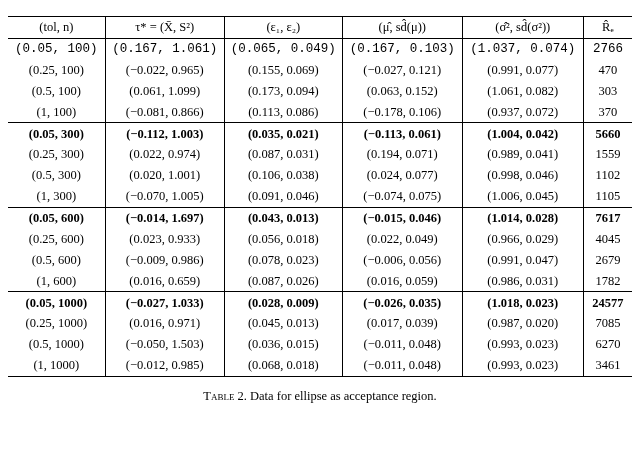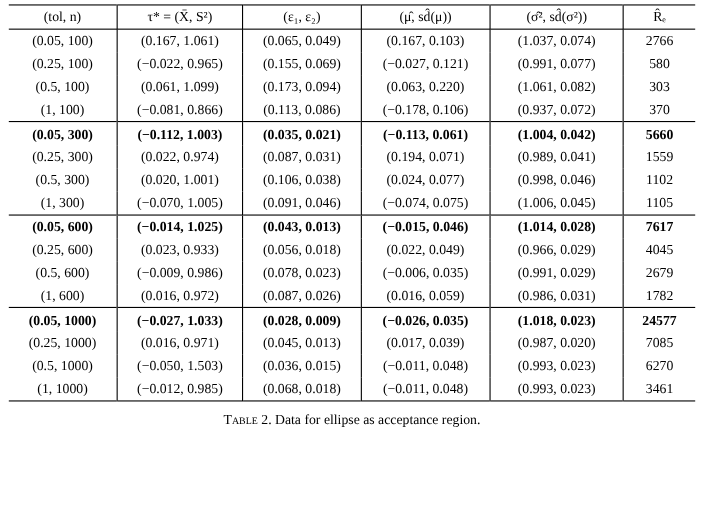--- a/index.html
+++ b/index.html
@@ -17,21 +17,21 @@
   .page {
     position: relative;
     width: 640px;
     height: 465px;
     box-sizing: border-box;
     padding: 4px 8px 0 8px;
   }
   table.data {
     border-collapse: collapse;
     width: 624px;
-    margin: 0 auto;
+    margin: 12px auto;
     font-size: 12.5px;
     line-height: 1.0;
   }
   table.data td, table.data th {
     padding: 4.2px 6px;
     text-align: center;
     white-space: nowrap;
     font-weight: normal;
   }
   
@@ -49,20 +49,21 @@
   table.data td:not(:last-child),
   table.data th:not(:last-child) {
     border-right: 1.1px solid #000;
   }
   tbody tr.group-start td {
     border-top: 1.1px solid #000;
     font-weight: bold;
   }
   tbody tr:first-child td {
     border-top: none;
+    font-family: Liberation Mono, monospace;
   }
   td.col0 { width: 96px; }
   td.col1 { width: 112px; }
   td.col2 { width: 104px; }
   td.col3 { width: 116px; }
   td.col4 { width: 124px; }
   td.col5 { width: 62px; }
   .caption {
     width: 624px;
     margin: 9px auto 0 auto;
@@ -98,27 +99,27 @@
         <td class="col3">(0.167, 0.103)</td>
         <td class="col4">(1.037, 0.074)</td>
         <td class="col5">2766</td>
       </tr>
       <tr>
         <td class="col0">(0.25, 100)</td>
         <td class="col1">(−0.022, 0.965)</td>
         <td class="col2">(0.155, 0.069)</td>
         <td class="col3">(−0.027, 0.121)</td>
         <td class="col4">(0.991, 0.077)</td>
-        <td class="col5">580</td>
+        <td class="col5">470</td>
       </tr>
       <tr>
         <td class="col0">(0.5, 100)</td>
         <td class="col1">(0.061, 1.099)</td>
         <td class="col2">(0.173, 0.094)</td>
-        <td class="col3">(0.063, 0.220)</td>
+        <td class="col3">(0.063, 0.152)</td>
         <td class="col4">(1.061, 0.082)</td>
         <td class="col5">303</td>
       </tr>
       <tr>
         <td class="col0">(1, 100)</td>
         <td class="col1">(−0.081, 0.866)</td>
         <td class="col2">(0.113, 0.086)</td>
         <td class="col3">(−0.178, 0.106)</td>
         <td class="col4">(0.937, 0.072)</td>
         <td class="col5">370</td>
@@ -152,45 +153,45 @@
         <td class="col0">(1, 300)</td>
         <td class="col1">(−0.070, 1.005)</td>
         <td class="col2">(0.091, 0.046)</td>
         <td class="col3">(−0.074, 0.075)</td>
         <td class="col4">(1.006, 0.045)</td>
         <td class="col5">1105</td>
       </tr>
 
       <tr class="group-start">
         <td class="col0">(0.05, 600)</td>
-        <td class="col1">(−0.014, 1.025)</td>
+        <td class="col1">(−0.014, 1.697)</td>
         <td class="col2">(0.043, 0.013)</td>
         <td class="col3">(−0.015, 0.046)</td>
         <td class="col4">(1.014, 0.028)</td>
         <td class="col5">7617</td>
       </tr>
       <tr>
         <td class="col0">(0.25, 600)</td>
         <td class="col1">(0.023, 0.933)</td>
         <td class="col2">(0.056, 0.018)</td>
         <td class="col3">(0.022, 0.049)</td>
         <td class="col4">(0.966, 0.029)</td>
         <td class="col5">4045</td>
       </tr>
       <tr>
         <td class="col0">(0.5, 600)</td>
         <td class="col1">(−0.009, 0.986)</td>
         <td class="col2">(0.078, 0.023)</td>
-        <td class="col3">(−0.006, 0.035)</td>
-        <td class="col4">(0.991, 0.029)</td>
+        <td class="col3">(−0.006, 0.056)</td>
+        <td class="col4">(0.991, 0.047)</td>
         <td class="col5">2679</td>
       </tr>
       <tr>
         <td class="col0">(1, 600)</td>
-        <td class="col1">(0.016, 0.972)</td>
+        <td class="col1">(0.016, 0.659)</td>
         <td class="col2">(0.087, 0.026)</td>
         <td class="col3">(0.016, 0.059)</td>
         <td class="col4">(0.986, 0.031)</td>
         <td class="col5">1782</td>
       </tr>
 
       <tr class="group-start">
         <td class="col0">(0.05, 1000)</td>
         <td class="col1">(−0.027, 1.033)</td>
         <td class="col2">(0.028, 0.009)</td>

